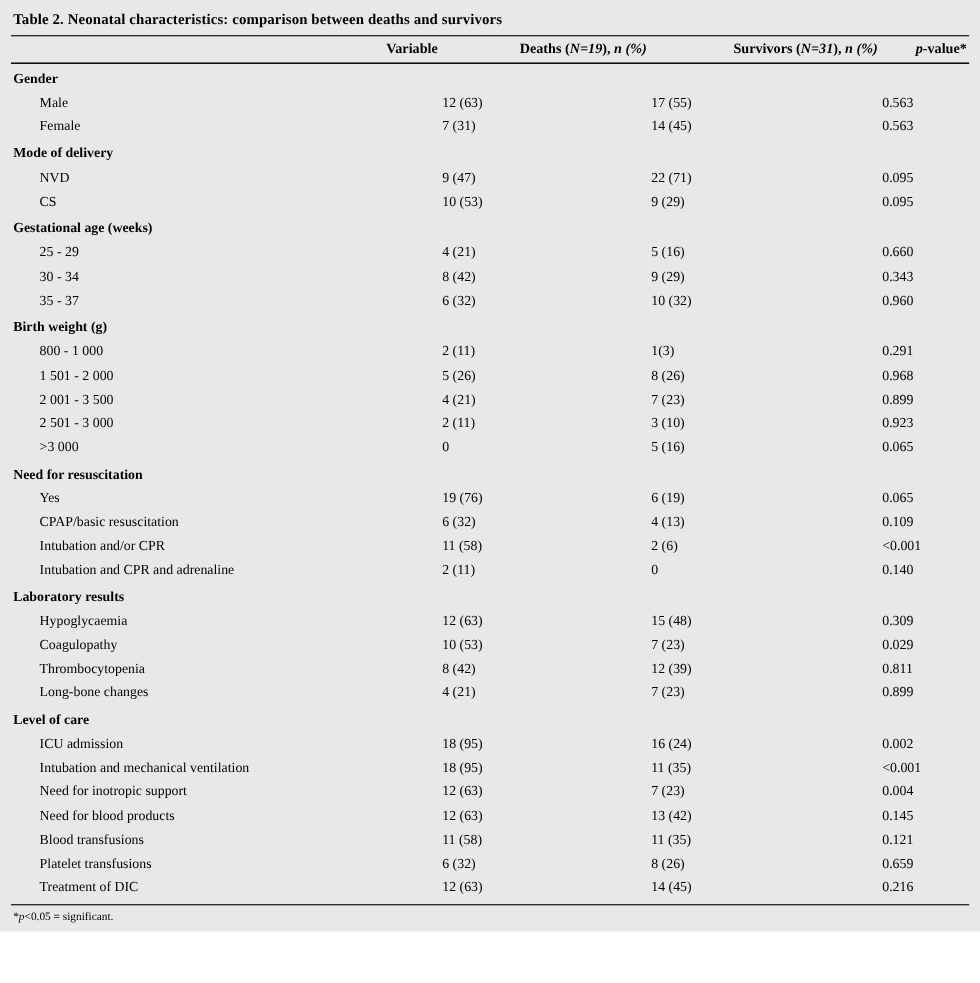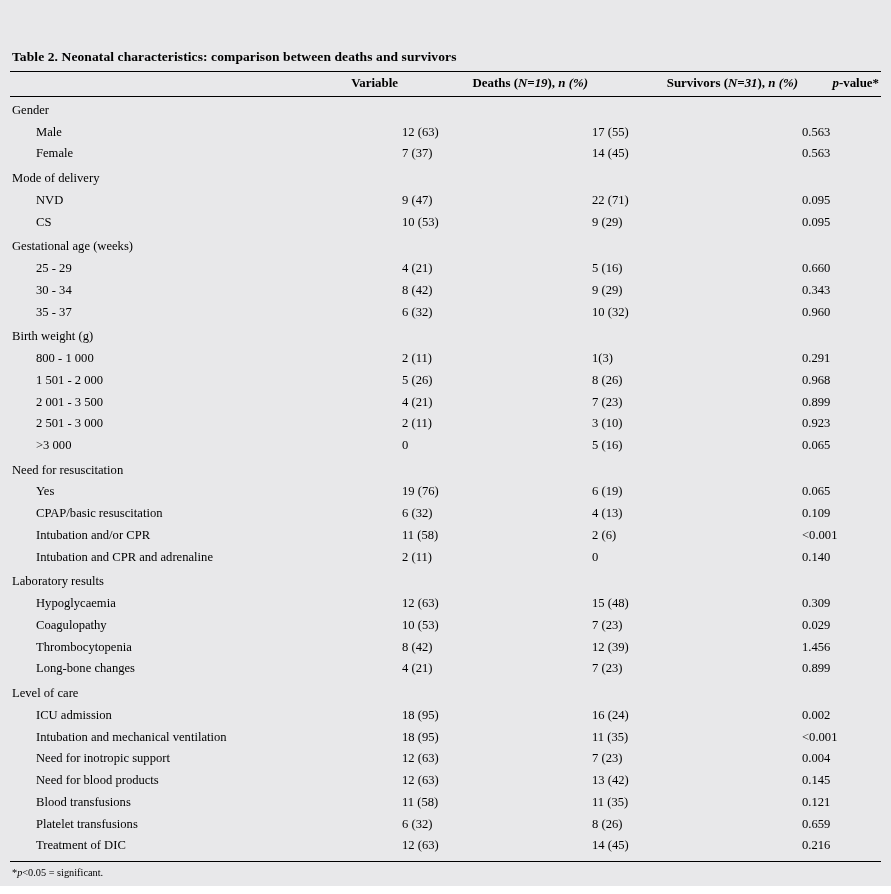--- a/index.html
+++ b/index.html
@@ -18,21 +18,20 @@
     box-sizing: border-box;
     padding: 8px 10px 6px 10px;
     background: #e8e8ea;
   }
   .tbl-title {
     font-size: 13.5px;
     font-weight: bold;
     padding: 2px 2px 6px 2px;
     border-bottom: 1.5px solid #000;
     letter-spacing: 0.1px;
-    margin-top: 39px;
   }
   table.main {
     width: 100%;
     border-collapse: collapse;
     font-size: 12.6px;
   }
   table.main th {
     text-align: right;
     font-weight: bold;
     padding: 4px 2px 5px 2px;
@@ -44,20 +43,21 @@
     padding: 3px 2px 3px 2px;
     vertical-align: top;
     line-height: 1.25;
   }
   .col-var { width: 390px; }
   .col-d   { width: 190px; }
   .col-s   { width: 210px; }
   .col-p   { width: auto; }
   tr.group td.vname {
     padding-top: 6px;
+    font-weight: bold;
   }
   td.vname.indent {
     padding-left: 26px;
   }
   .foot {
     border-top: 1px solid #000;
     margin-top: 4px;
     padding-top: 4px;
     font-size: 10.3px;
     line-height: 1.35;
@@ -95,21 +95,21 @@
           <td></td>
         </tr>
         <tr>
           <td class="vname indent">Male</td>
           <td>12 (63)</td>
           <td>17 (55)</td>
           <td>0.563</td>
         </tr>
         <tr>
           <td class="vname indent">Female</td>
-          <td>7 (37)</td>
+          <td>7 (31)</td>
           <td>14 (45)</td>
           <td>0.563</td>
         </tr>
         <tr class="group">
           <td class="vname">Mode of delivery</td>
           <td></td>
           <td></td>
           <td></td>
         </tr>
         <tr>
@@ -229,21 +229,21 @@
         <tr>
           <td class="vname indent">Coagulopathy</td>
           <td>10 (53)</td>
           <td>7 (23)</td>
           <td>0.029</td>
         </tr>
         <tr>
           <td class="vname indent">Thrombocytopenia</td>
           <td>8 (42)</td>
           <td>12 (39)</td>
-          <td>1.456</td>
+          <td>0.811</td>
         </tr>
         <tr>
           <td class="vname indent">Long-bone changes</td>
           <td>4 (21)</td>
           <td>7 (23)</td>
           <td>0.899</td>
         </tr>
         <tr class="group">
           <td class="vname">Level of care</td>
           <td></td>

